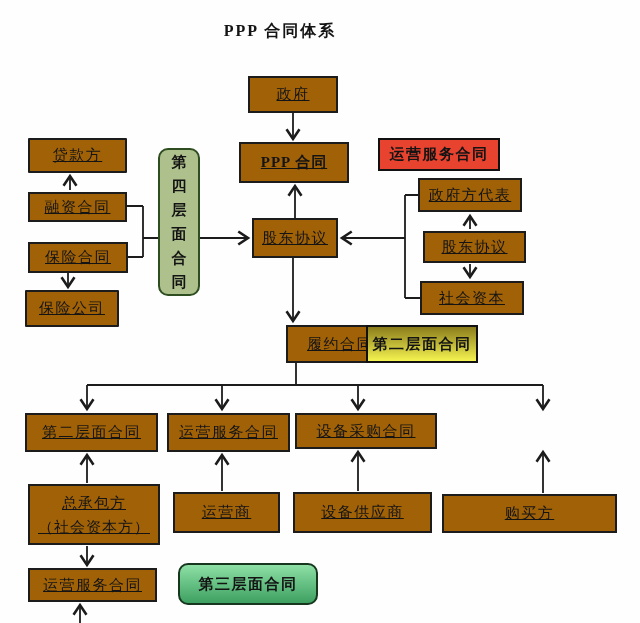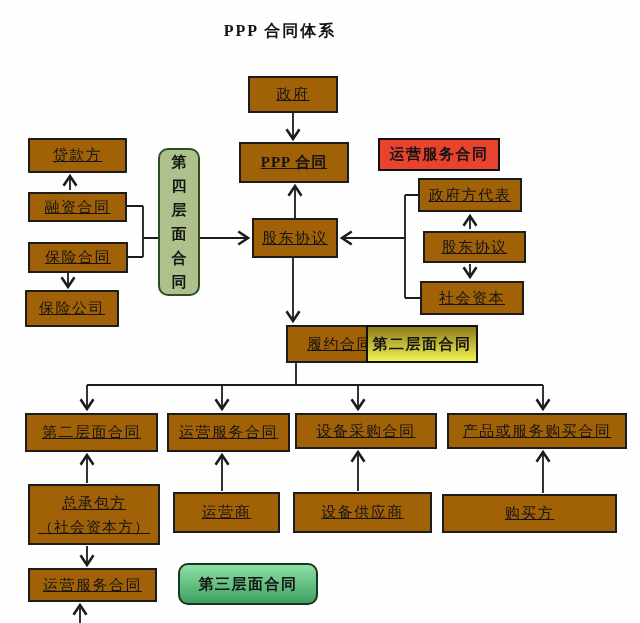--- a/index.html
+++ b/index.html
@@ -85,21 +85,20 @@
   <div class="node" style="left:28px;top:242px;width:100px;height:31px;">保险合同</div>
   <div class="node rounded" style="left:25px;top:290px;width:94px;height:37px;">保险公司</div>
 
   <div class="node" style="left:418px;top:178px;width:104px;height:34px;">政府方代表</div>
   <div class="node" style="left:423px;top:231px;width:103px;height:32px;">股东协议</div>
   <div class="node" style="left:420px;top:281px;width:104px;height:34px;">社会资本</div>
 
   <div class="node" style="left:25px;top:413px;width:133px;height:39px;">第二层面合同</div>
   <div class="node" style="left:167px;top:413px;width:123px;height:39px;">运营服务合同</div>
   <div class="node" style="left:295px;top:413px;width:142px;height:36px;">设备采购合同</div>
-  <div class="node" style="left:447px;top:413px;width:180px;height:36px;">产品或服务购买合同</div>
 
   <div class="node multiline" style="left:28px;top:484px;width:132px;height:61px;">总承包方
 （社会资本方）</div>
   <div class="node" style="left:173px;top:492px;width:107px;height:41px;">运营商</div>
   <div class="node" style="left:293px;top:492px;width:139px;height:41px;">设备供应商</div>
   <div class="node" style="left:442px;top:494px;width:175px;height:39px;">购买方</div>
 
   <div class="node" style="left:28px;top:568px;width:129px;height:34px;">运营服务合同</div>
 
   <div class="label" style="left: 378px; top: 138px; width: 122px; height: 33px; background-color: rgb(232, 67, 47); border-color: rgb(17, 17, 17);">运营服务合同</div>

